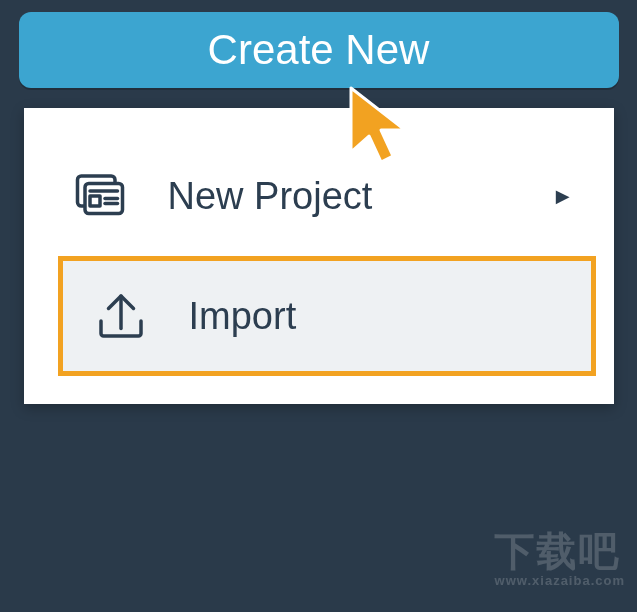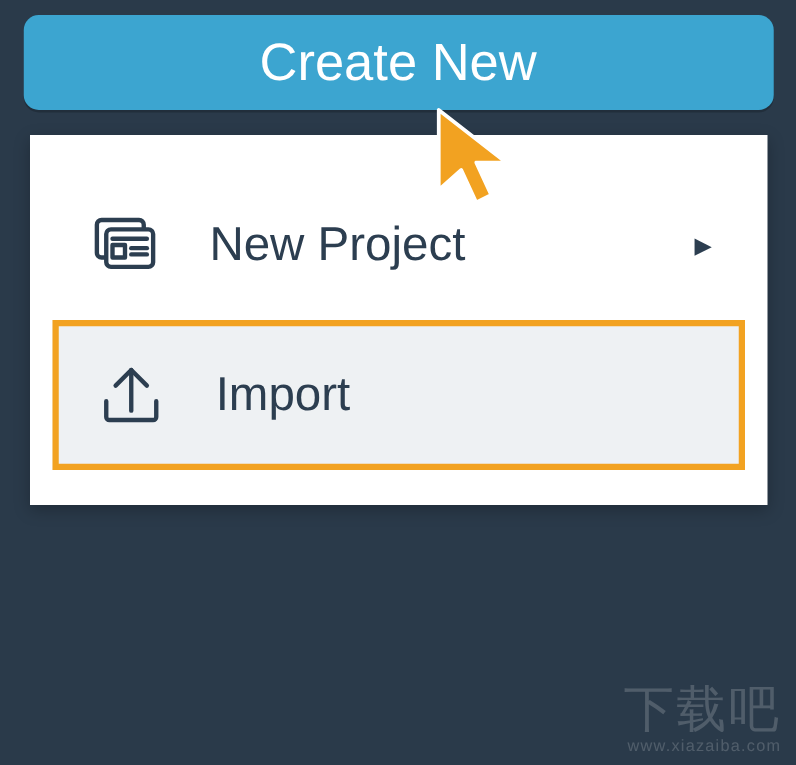--- a/index.html
+++ b/index.html
@@ -38,20 +38,21 @@
       display: flex;
       align-items: center;
       height: 120px;
       padding: 0 26px;
       cursor: pointer;
       position: relative;
     }
     .menu-item.highlighted {
       background: #eef1f3;
       border: 5px solid #f2a221;
+      margin-left: 16px;
     }
     .icon-box {
       width: 64px;
       height: 64px;
       display: flex;
       align-items: center;
       justify-content: center;
       flex-shrink: 0;
     }
     .icon-box svg {
@@ -79,25 +80,25 @@
       top: 82px;
       left: 340px;
       pointer-events: none;
     }
     .cursor-overlay svg {
       width: 82px;
       height: 100px;
     }
     .watermark {
       position: absolute;
-      bottom: 8px;
+      bottom: 24px;
       right: 12px;
       color: rgba(255,255,255,0.18);
       font-size: 40px;
-      font-weight: 400;
+      font-weight: 700;
       letter-spacing: 2px;
       pointer-events: none;
     }
     .watermark .sub {
       font-size: 13px;
       display: block;
       text-align: right;
       letter-spacing: 1px;
       margin-top: -6px;
     }

